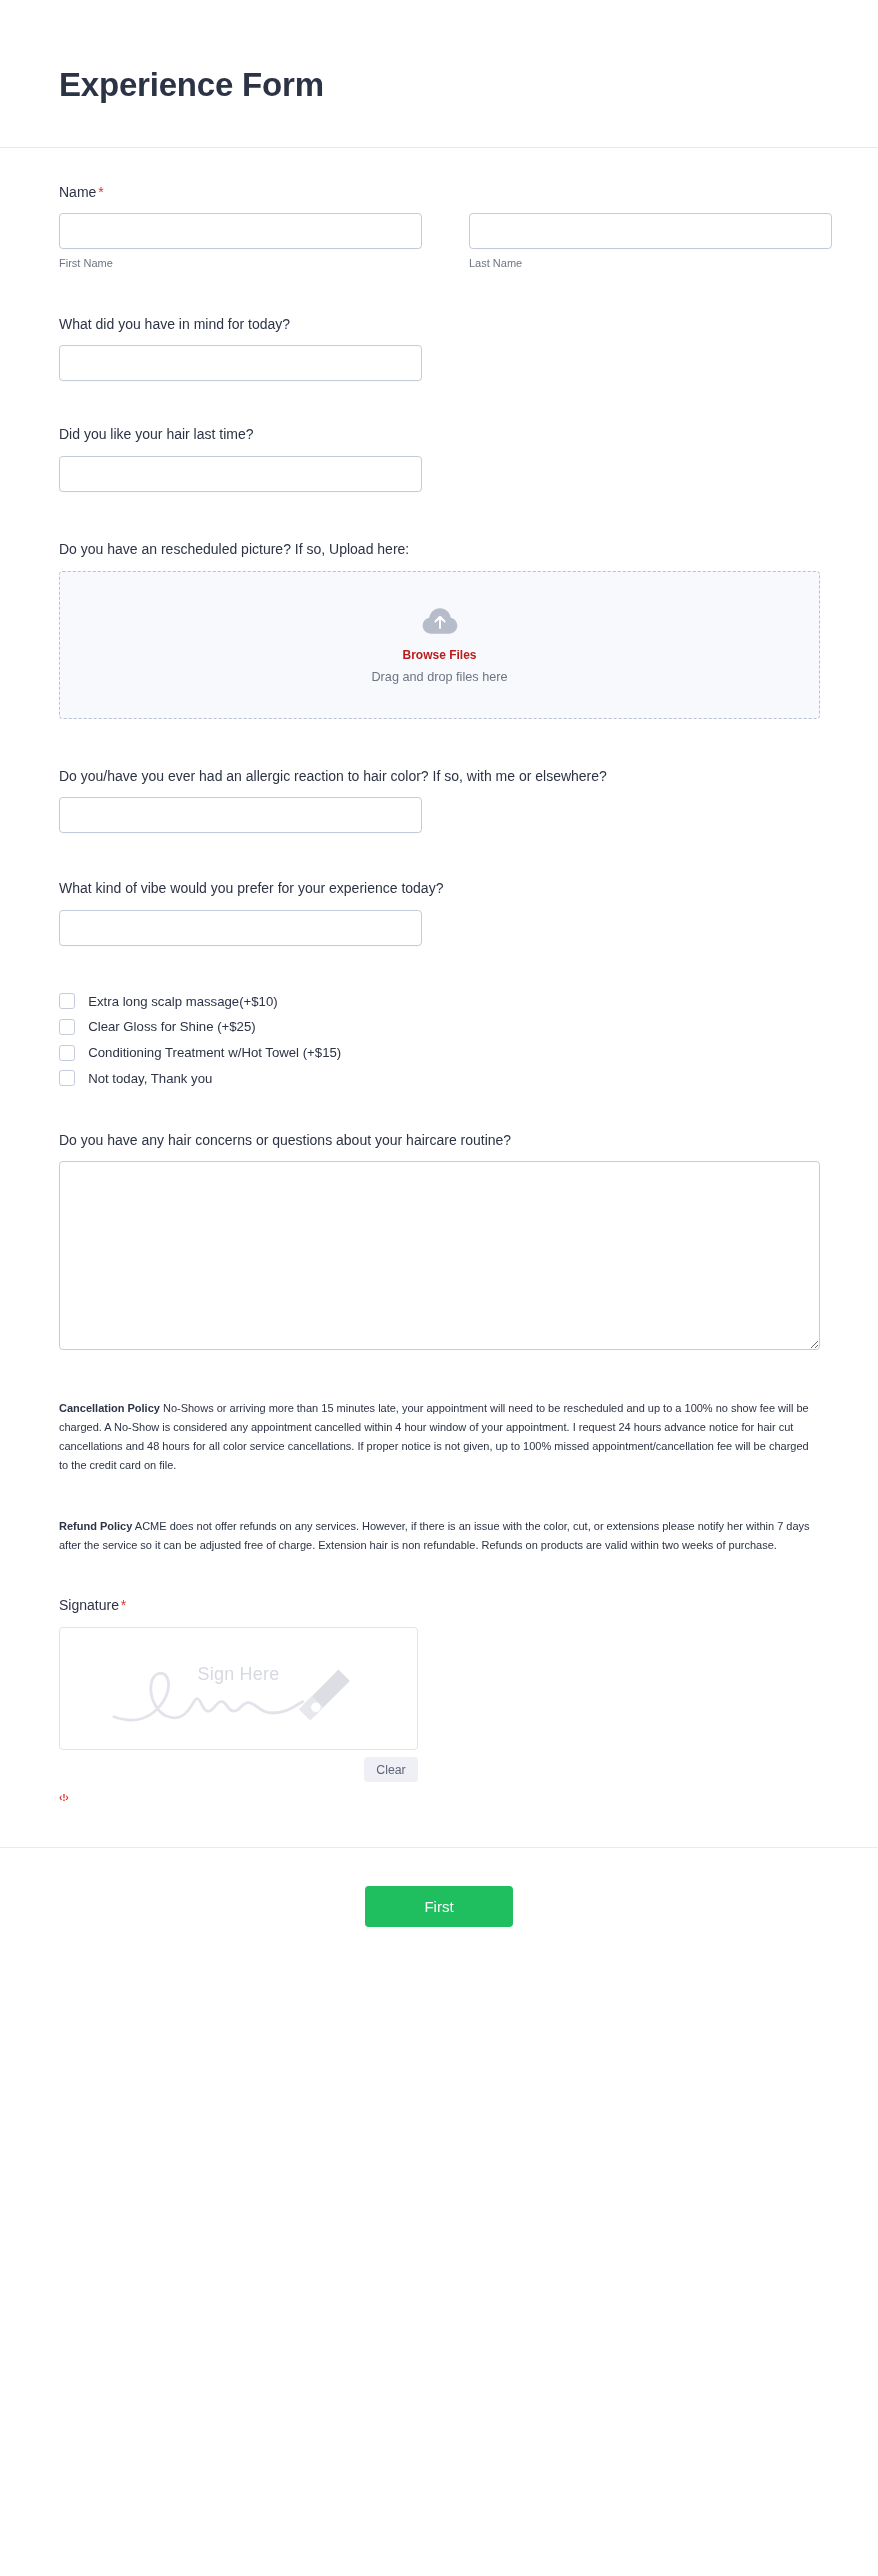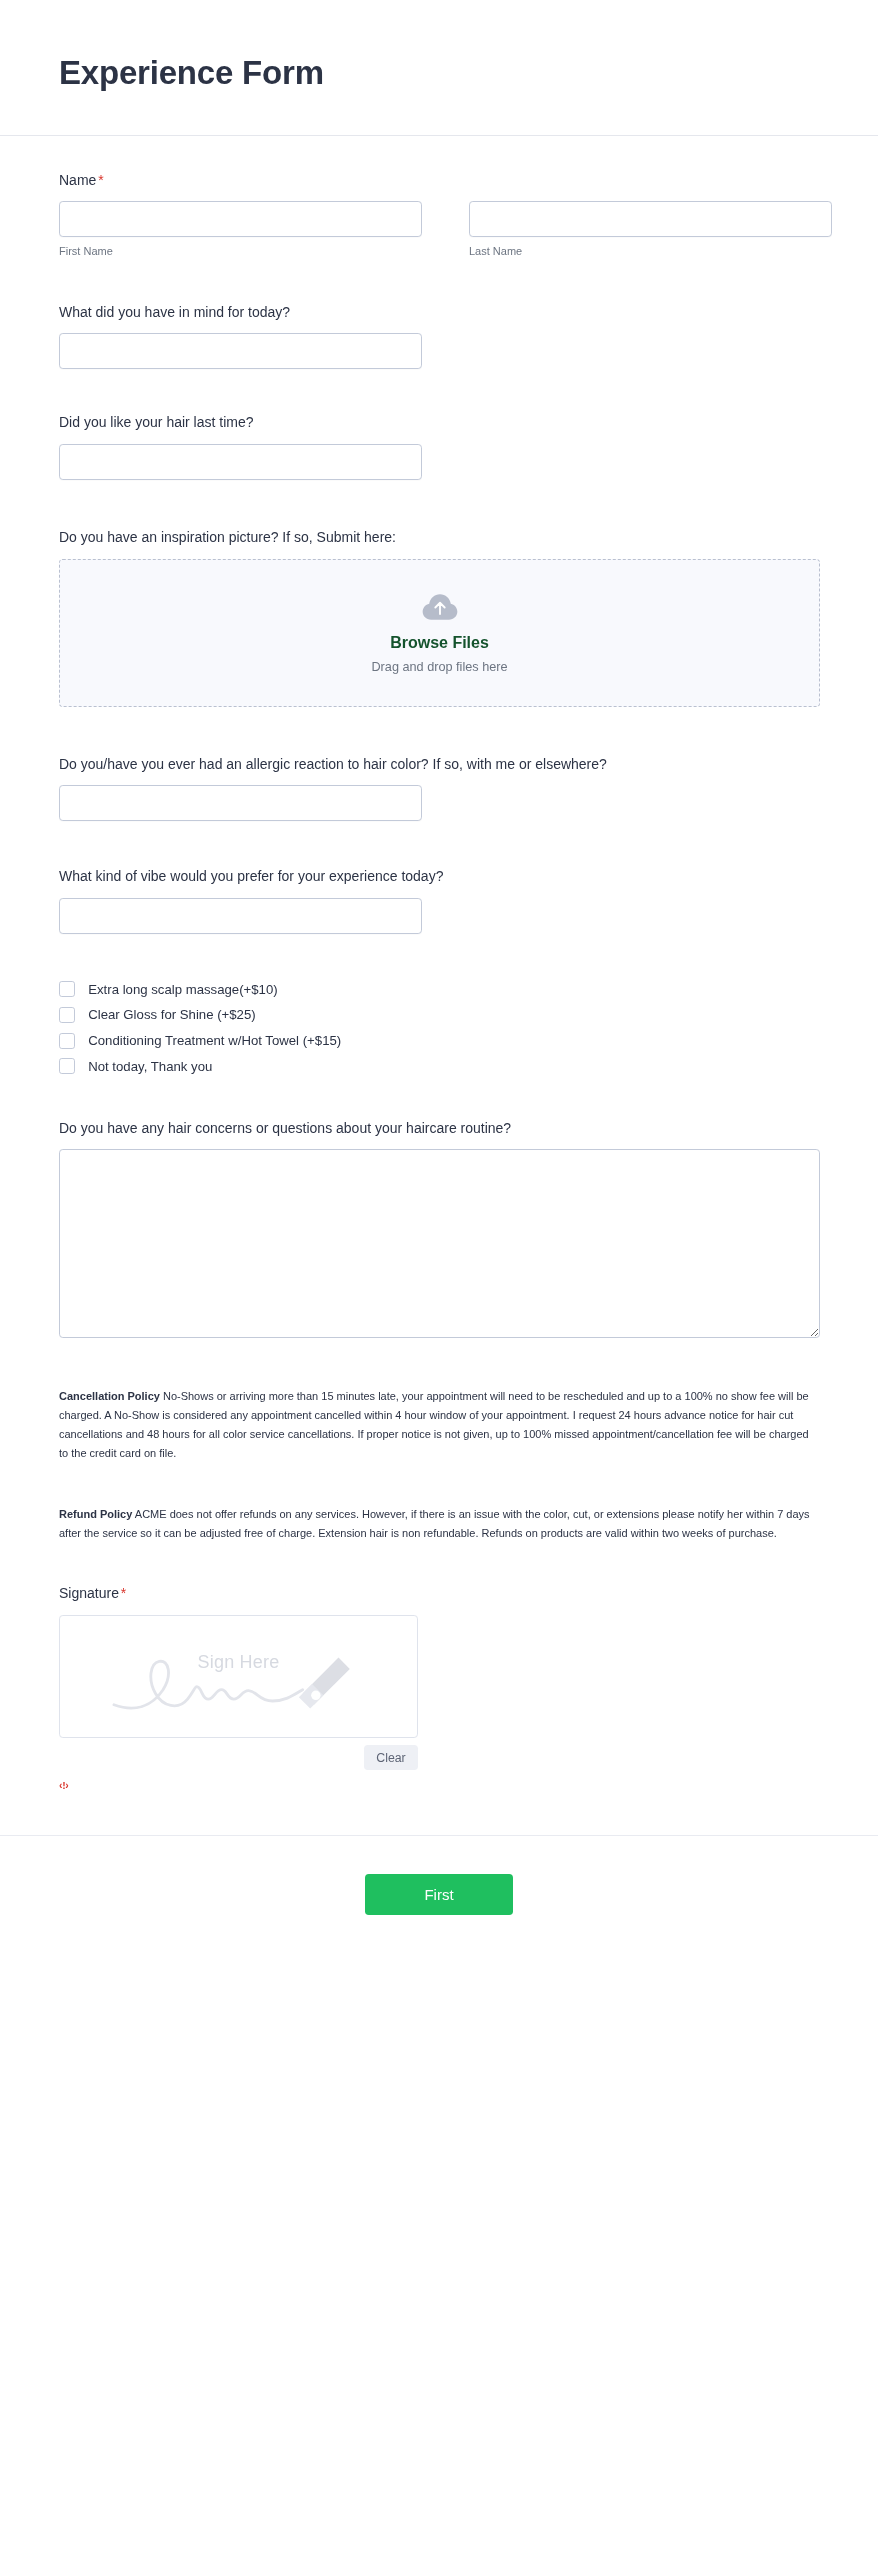--- a/index.html
+++ b/index.html
@@ -8,21 +8,21 @@
     width: 878px;
     min-height: 2576px;
     background: #ffffff;
     font-family: "Liberation Sans", sans-serif;
     color: #2c3345;
     -webkit-font-smoothing: antialiased;
   }
 
   .form-shell {
     width: 878px;
-    margin: 4px auto;
+    margin: 16px auto;
     background: #ffffff;
   }
 
   
   .form-header {
     padding: 49px 59px 42px 59px;
     border-bottom: 0.9px solid #e5e7ed;
   }
   .form-title {
     font-size: 33px;
@@ -90,23 +90,23 @@
     border: 0.9px dashed #b9c0d0;
     border-radius: 3.8px;
     background: #f8f9fd;
     display: flex;
     flex-direction: column;
     align-items: center;
     justify-content: center;
   }
   .cloud-icon { margin-bottom: 9.4px; }
   .browse-label {
-    font-size: 16px;
+    font-size: 12px;
     font-weight: bold;
-    color: #14532d;
+    color: #b91c1c;
     margin-bottom: 7.6px;
   }
   .drag-label {
     font-size: 12.7px;
     color: #6d7582;
   }
 
   
   .checkbox-list { margin-top: 3.8px; }
   .checkbox-row {
@@ -262,21 +262,21 @@
       <span class="field-label">What did you have in mind for today?</span>
       <input class="text-input input-short" type="text" value="" style="">
     </div>
 
     <div class="field-block" style="margin-top:43px;">
       <span class="field-label">Did you like your hair last time?</span>
       <input class="text-input input-short" type="text" value="" style="">
     </div>
 
     <div class="field-block" style="margin-top:47px;">
-      <span class="field-label">Do you have an inspiration picture? If so, Submit here:</span>
+      <span class="field-label">Do you have an rescheduled picture? If so, Upload here:</span>
       <div class="upload-zone">
         <span class="cloud-icon">
           <svg width="38" height="30" viewBox="0 0 40 32" xmlns="http://www.w3.org/2000/svg">
             <path d="M10.5 29.5C5.3 29.5 1.5 25.8 1.5 21.1c0-4.2 3-7.7 7-8.5C9.4 6.9 14.2 2.5 20 2.5c5.8 0 10.6 4.4 11.5 10.1 4 0.8 7 4.3 7 8.5 0 4.7-3.8 8.4-9 8.4H10.5z" fill="#b6bcca"></path>
             <path d="M20 23.5V11.5M20 11.5l-5 5M20 11.5l5 5" stroke="#ffffff" stroke-width="2" fill="none" stroke-linecap="round" stroke-linejoin="round"></path>
           </svg>
         </span>
         <div class="browse-label">Browse Files</div>
         <div class="drag-label">Drag and drop files here</div>
       </div>

